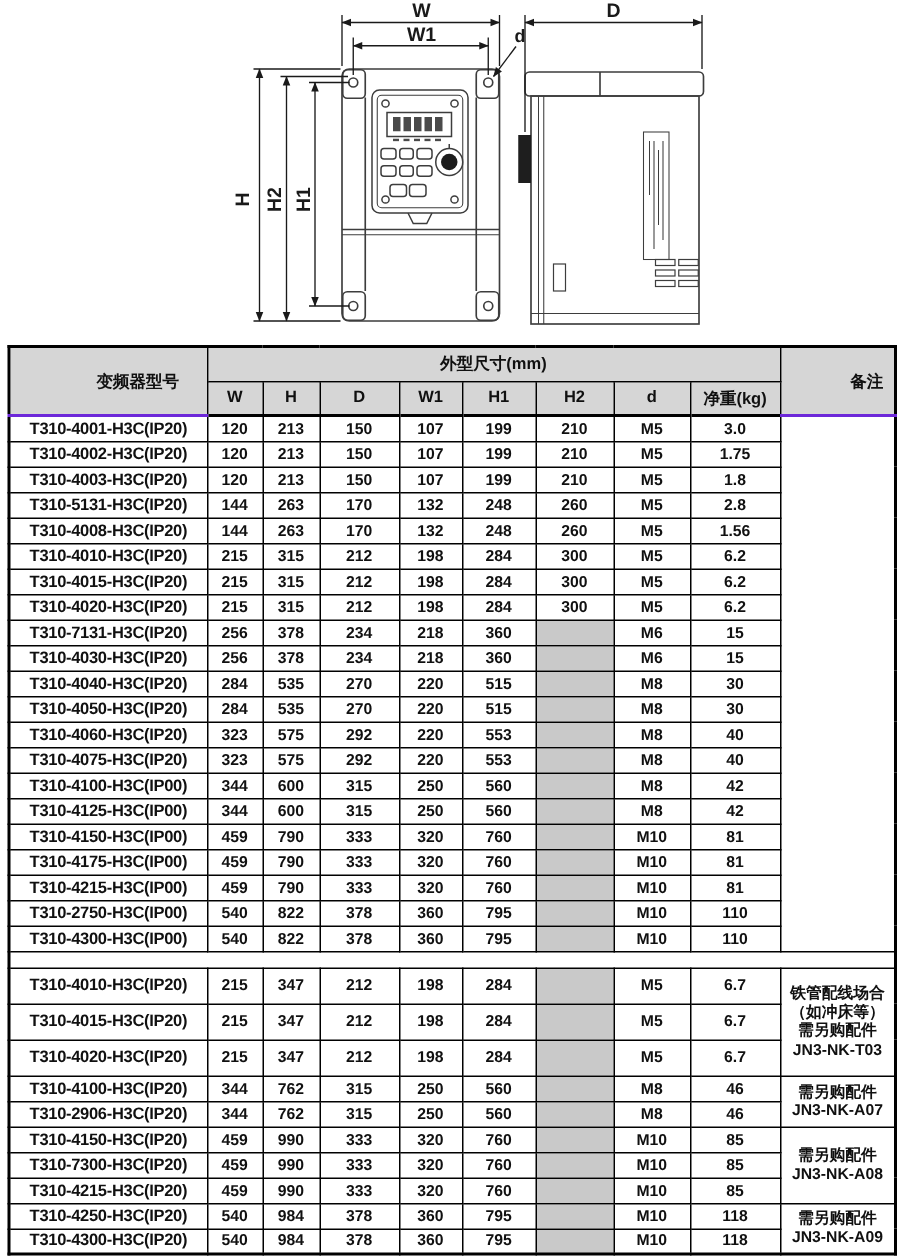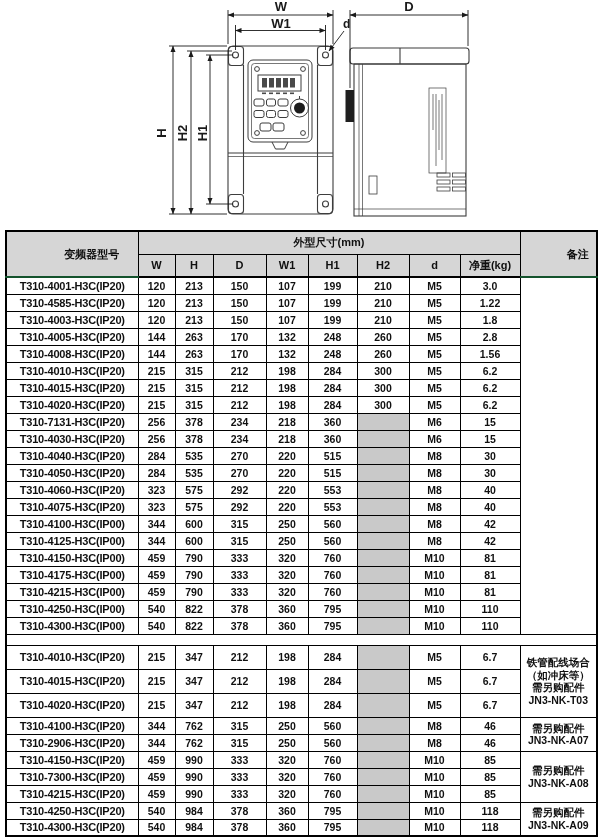--- a/index.html
+++ b/index.html
@@ -17,21 +17,21 @@
     border-collapse:collapse; table-layout:fixed;
     border:2px solid #000;
   }
   .dim-table th, .dim-table td {
     border:1px solid #000; font-weight:bold; color:#101010;
     text-align:center; vertical-align:middle; padding:0 1px;
     overflow:hidden; white-space:nowrap;
   }
   .dim-table thead th { background:var(--header-bg,#d6d6d6); font-size:11px; height:23px; }
   .dim-table thead tr.subhead th { border-bottom:2px solid #000; }
-  .dim-table thead th.model-head { border-bottom:2px solid #14532d;padding-left:40px; }
+  .dim-table thead th.model-head { border-bottom:2px solid #6d28d9;padding-left:40px; }
   .dim-table tbody td { font-size:10.5px; height:17px; }
   .dim-table tbody td.model { font-size:11px; letter-spacing:-0.2px; }
   .dim-table tbody td.gray { background:var(--gray-cell,#c9c9c9); }
   .dim-table tbody tr.tall td { height:24px; }
   .dim-table tbody td.sep { height:11px; }
   .dim-table tbody td.remark-cell { font-size:10.5px; line-height:12.5px; white-space:normal; }
 </style>
 </head>
 <body>
 
@@ -209,43 +209,43 @@
           <td>213</td>
           <td>150</td>
           <td>107</td>
           <td>199</td>
           <td>210</td>
           <td>M5</td>
           <td>3.0</td>
           <td rowspan="21"></td>
         </tr>
         <tr>
-          <td class="model">T310-4585-H3C(IP20)</td>
+          <td class="model">T310-4002-H3C(IP20)</td>
           <td>120</td>
           <td>213</td>
           <td>150</td>
           <td>107</td>
           <td>199</td>
           <td>210</td>
           <td>M5</td>
-          <td>1.22</td>
+          <td>1.75</td>
         </tr>
         <tr>
           <td class="model">T310-4003-H3C(IP20)</td>
           <td>120</td>
           <td>213</td>
           <td>150</td>
           <td>107</td>
           <td>199</td>
           <td>210</td>
           <td>M5</td>
           <td>1.8</td>
         </tr>
         <tr>
-          <td class="model">T310-4005-H3C(IP20)</td>
+          <td class="model">T310-5131-H3C(IP20)</td>
           <td>144</td>
           <td>263</td>
           <td>170</td>
           <td>132</td>
           <td>248</td>
           <td>260</td>
           <td>M5</td>
           <td>2.8</td>
         </tr>
         <tr>
@@ -407,21 +407,21 @@
           <td>459</td>
           <td>790</td>
           <td>333</td>
           <td>320</td>
           <td>760</td>
           <td class="gray"></td>
           <td>M10</td>
           <td>81</td>
         </tr>
         <tr>
-          <td class="model">T310-4250-H3C(IP00)</td>
+          <td class="model">T310-2750-H3C(IP00)</td>
           <td>540</td>
           <td>822</td>
           <td>378</td>
           <td>360</td>
           <td>795</td>
           <td class="gray"></td>
           <td>M10</td>
           <td>110</td>
         </tr>
         <tr>

